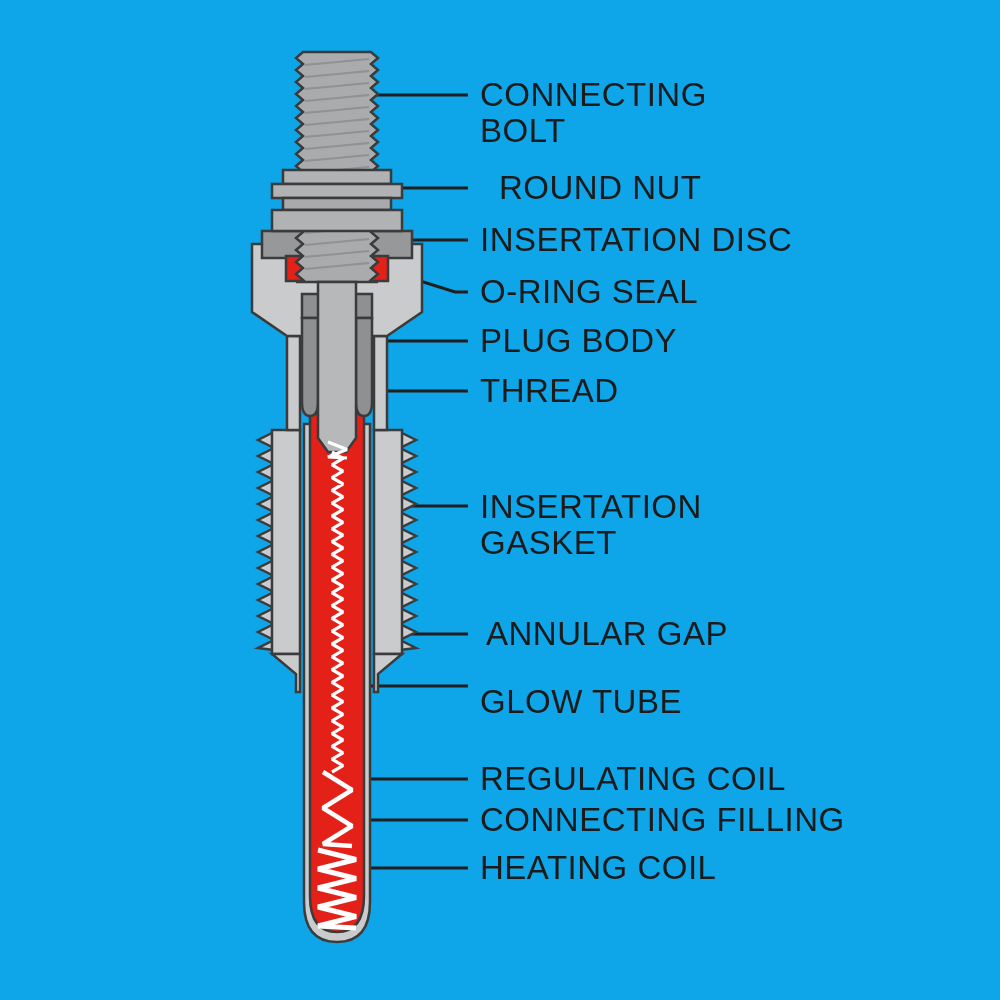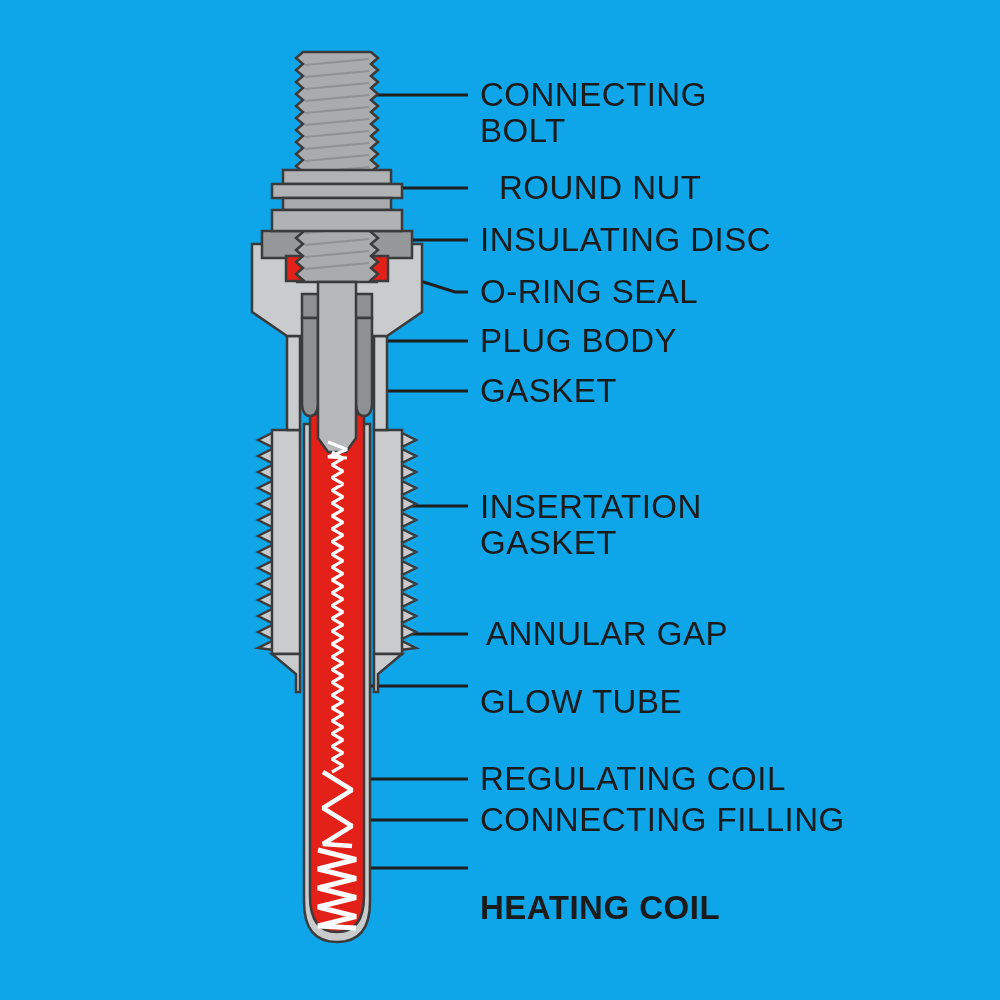--- a/index.html
+++ b/index.html
@@ -117,23 +117,23 @@
       <polyline id="coil-top" class="coil" stroke-width="3.2" points="328,442 347,449.5 328,457 347,458"></polyline>
       <polyline id="coil-thin" class="coil" stroke-width="3.2" points="332,452 343,458.4 332,464.79999999999995 343,471.19999999999993 332,477.5999999999999 343,483.9999999999999 332,490.39999999999986 343,496.79999999999984 332,503.1999999999998 343,509.5999999999998 332,515.9999999999998 343,522.3999999999997 332,528.7999999999997 343,535.1999999999997 332,541.5999999999997 343,547.9999999999997 332,554.3999999999996 343,560.7999999999996 332,567.1999999999996 343,573.5999999999996 332,579.9999999999995 343,586.3999999999995 332,592.7999999999995 343,599.1999999999995 332,605.5999999999995 343,611.9999999999994 332,618.3999999999994 343,624.7999999999994 332,631.1999999999994 343,637.5999999999993 332,643.9999999999993 343,650.3999999999993 332,656.7999999999993 343,663.1999999999992 332,669.5999999999992 343,675.9999999999992 332,682.3999999999992 343,688.7999999999992 332,695.1999999999991 343,701.5999999999991 332,707.9999999999991 343,714.3999999999991 332,720.799999999999 343,727.199999999999 332,733.599999999999 343,739.999999999999 332,746.399999999999 343,752.7999999999989 332,759.1999999999989 343,765.5999999999989 332,771.9999999999989"></polyline>
       <polyline id="coil-reg" class="coil" stroke-width="4.5" points="323,772 352,790 323,808 352,826 323,844 352,846"></polyline>
       <polyline id="coil-heat" class="coil" stroke-width="5" points="318,850 356,859.5 318,869 356,878.5 318,888 356,897.5 318,907 356,916.5 318,926 356,928"></polyline>
     </g>
   </svg>
 
   
   <div class="label wrap" style="left:480px;top:77px;width:270px;">CONNECTING BOLT</div>
   <div class="label" style="left:499px;top:170px;">ROUND NUT</div>
-  <div class="label" style="left:480px;top:222px;">INSULATING DISC</div>
+  <div class="label" style="left:480px;top:222px;">INSERTATION DISC</div>
   <div class="label" style="left:480px;top:274px;">O-RING SEAL</div>
   <div class="label" style="left:480px;top:323px;">PLUG BODY</div>
-  <div class="label" style="left:480px;top:373px;">GASKET</div>
+  <div class="label" style="left:480px;top:373px;">THREAD</div>
   <div class="label wrap" style="left:480px;top:489px;width:240px;">INSERTATION GASKET</div>
   <div class="label" style="left:480px;top:616px;margin-left:6px;">ANNULAR GAP</div>
   <div class="label" style="left:480px;top:668px;margin-top:16px;">GLOW TUBE</div>
   <div class="label" style="left:480px;top:761px;">REGULATING COIL</div>
   <div class="label" style="left:480px;top:802px;">CONNECTING FILLING</div>
-  <div class="label" style="left:480px;top:890px;font-weight:bold;">HEATING COIL</div>
+  <div class="label" style="left:480px;top:850px;">HEATING COIL</div>
 </div>
 
 </body></html>

